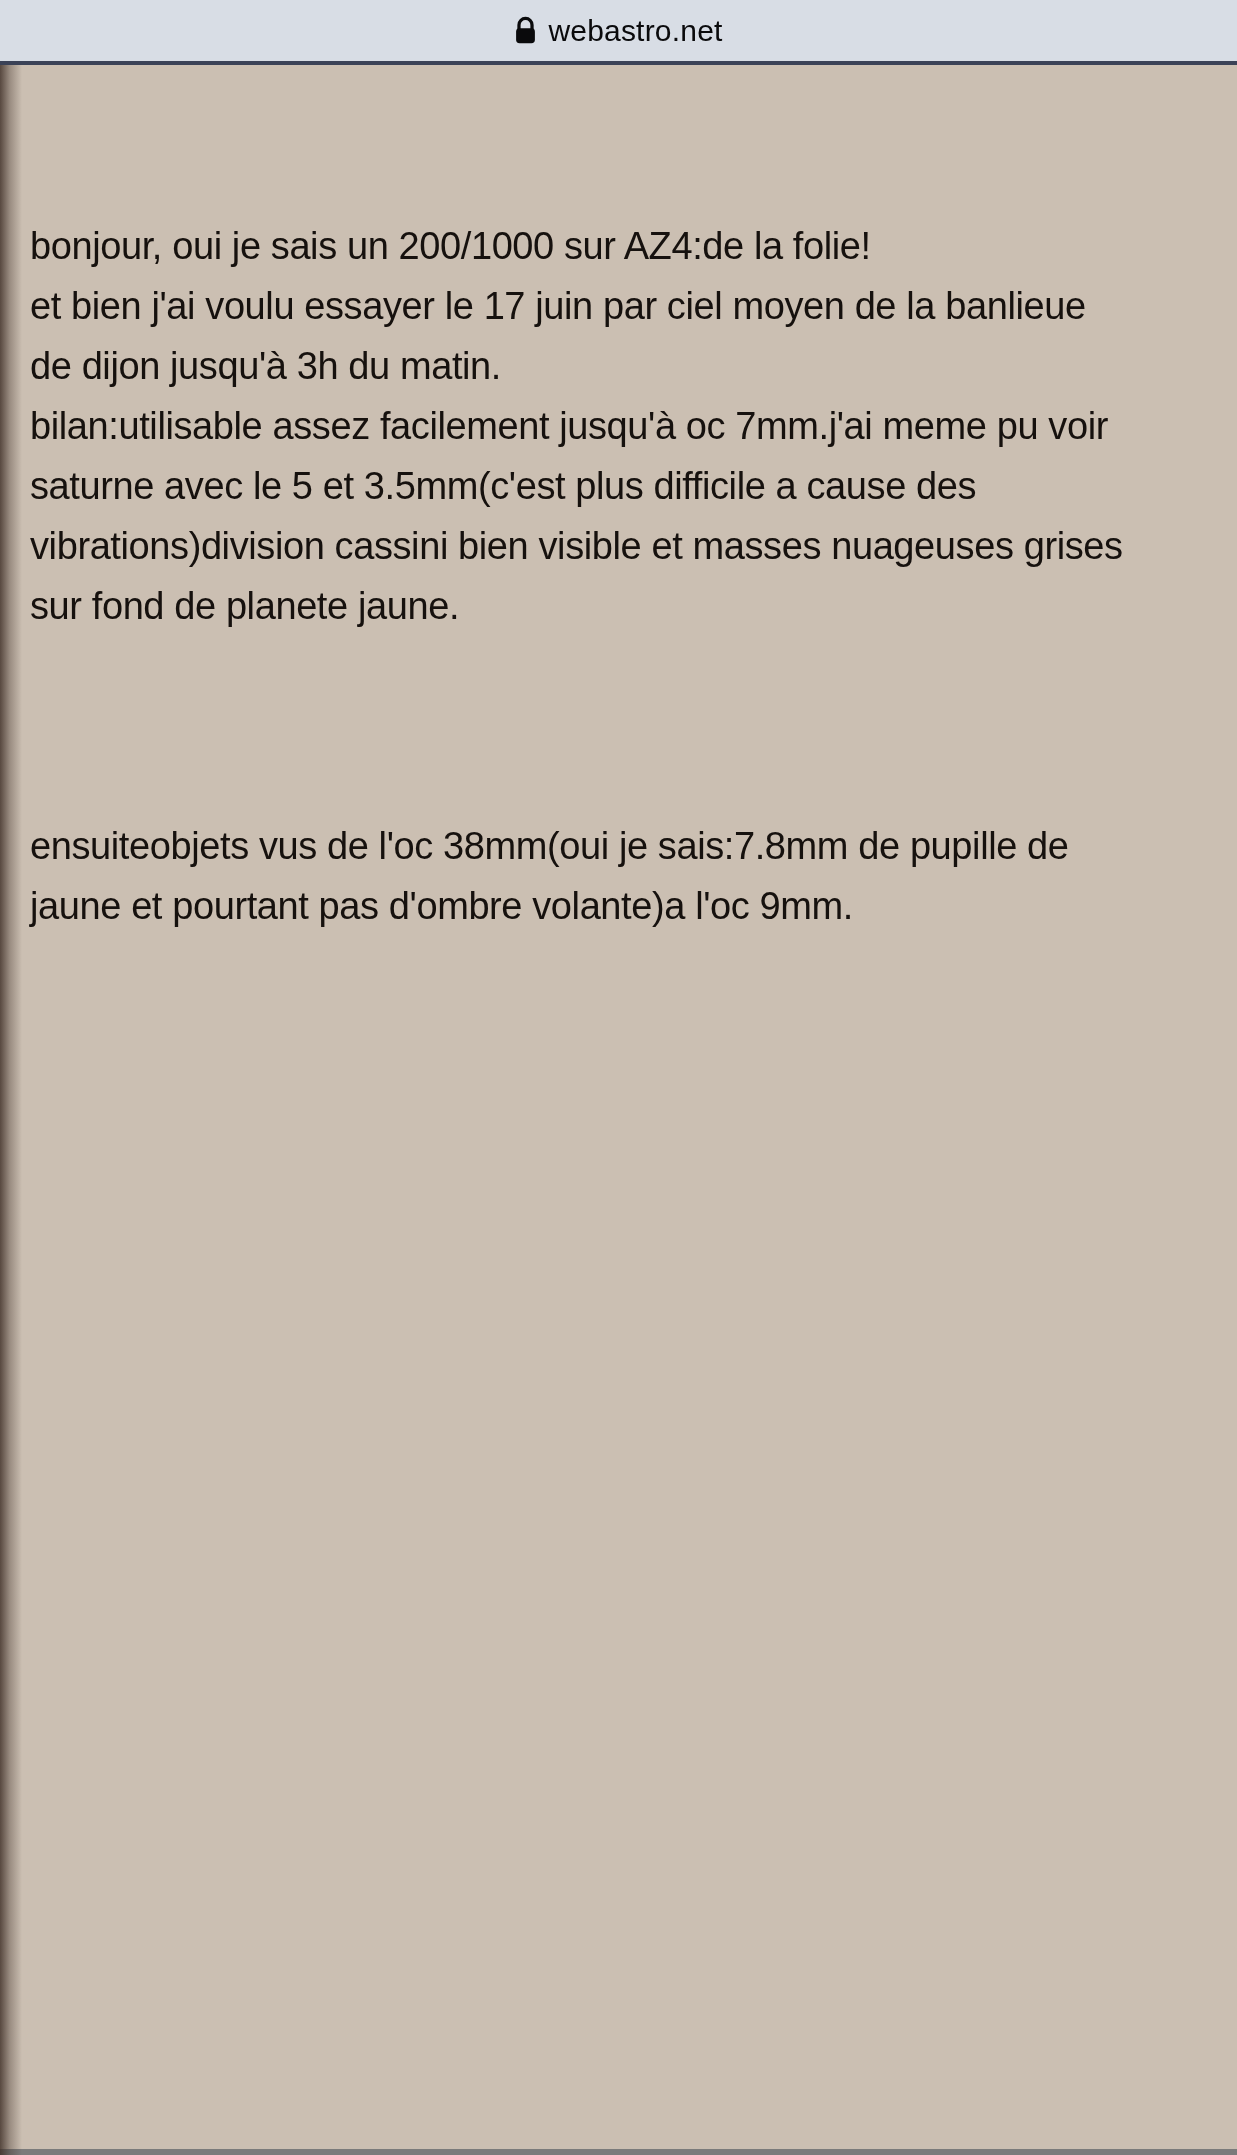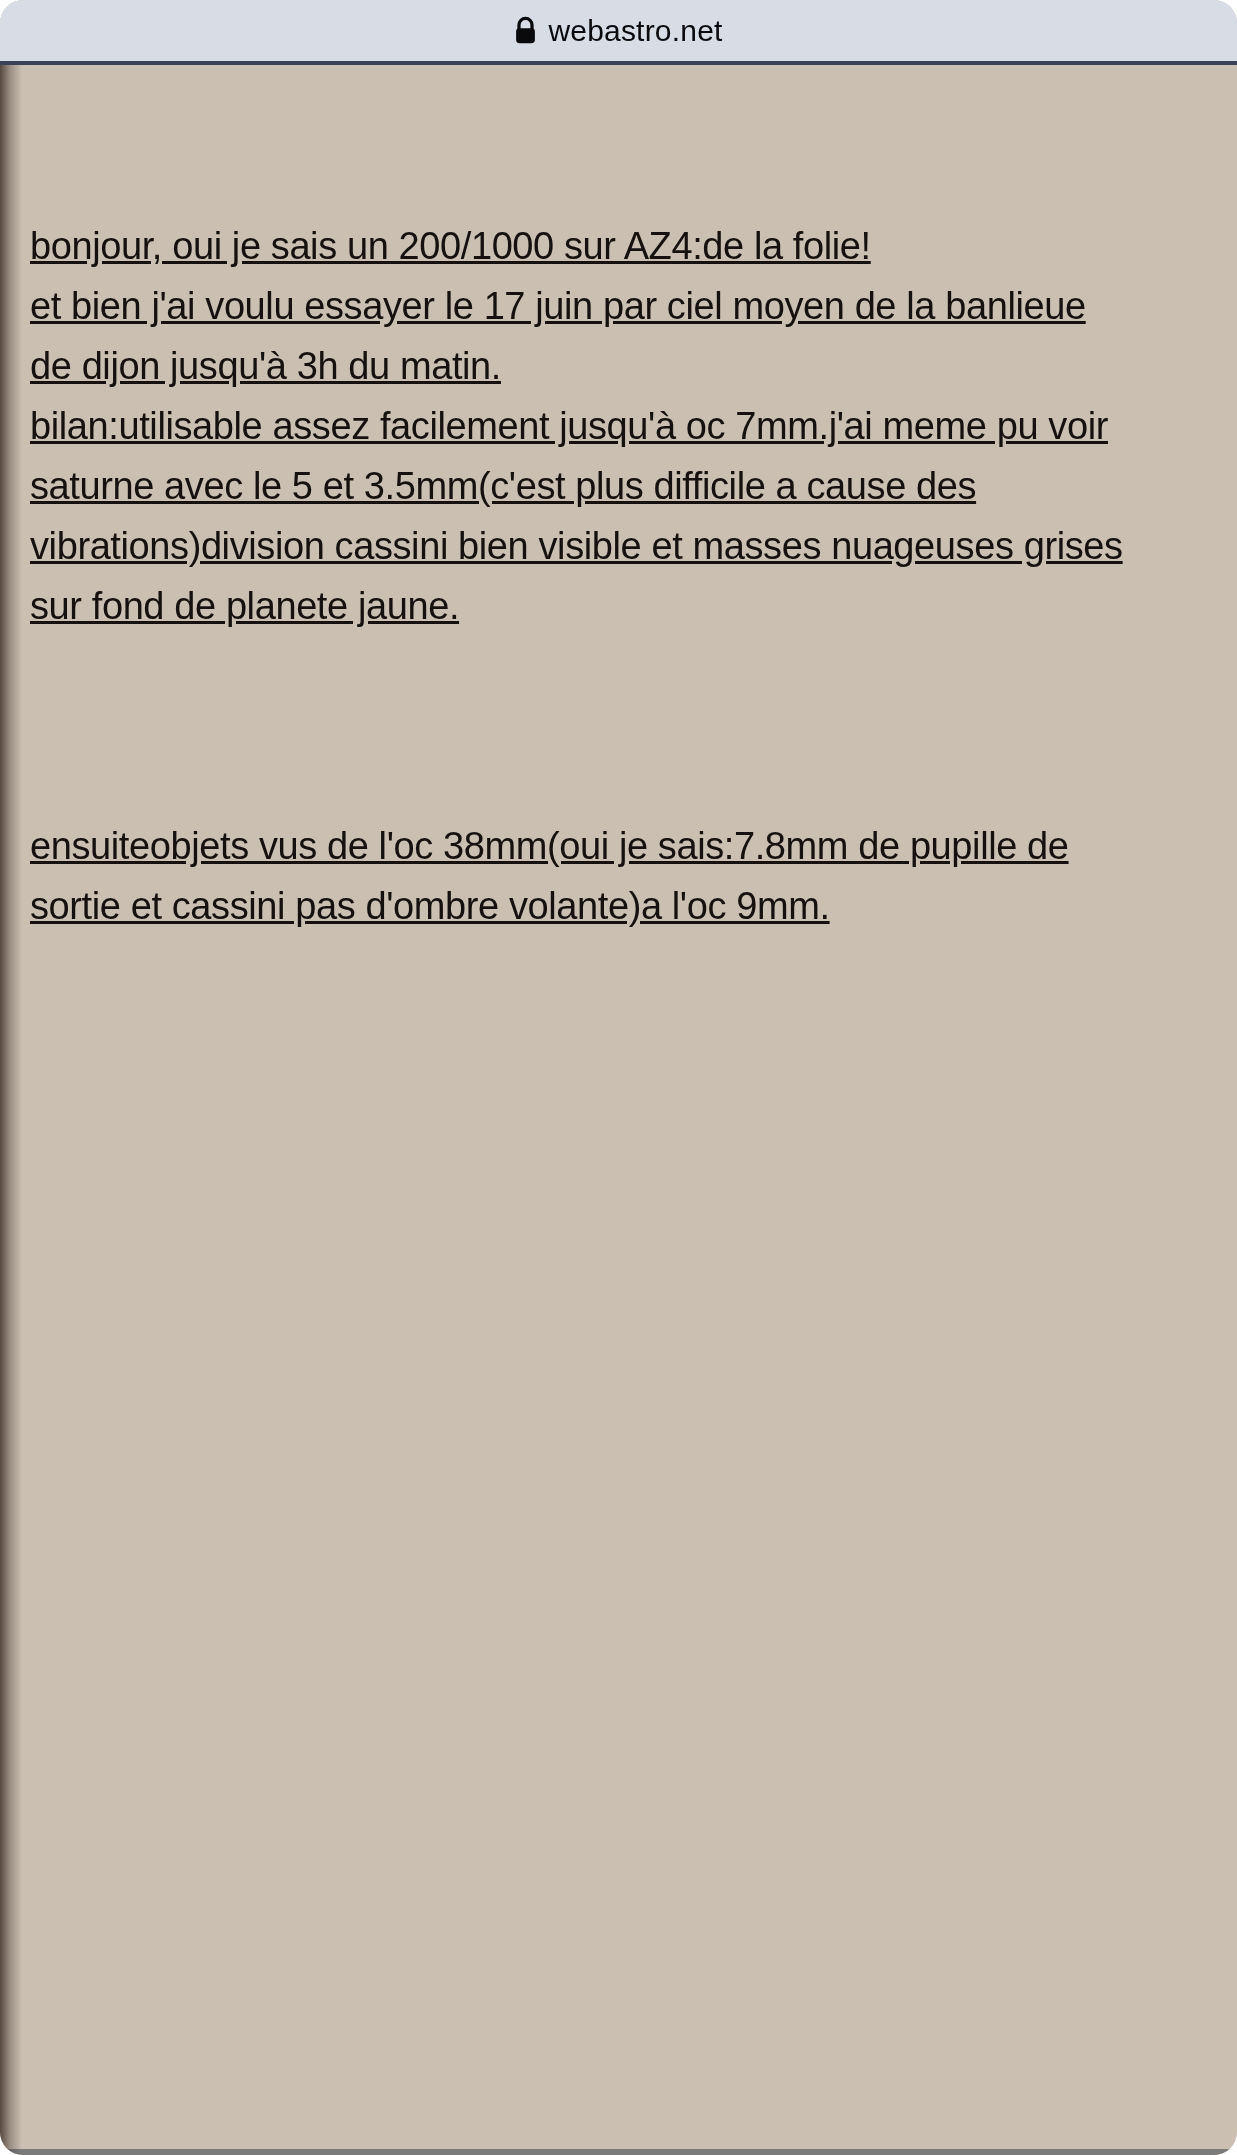--- a/index.html
+++ b/index.html
@@ -14,21 +14,20 @@
   body{
     width:1237px;height:2155px;
     font-family:"Liberation Sans", sans-serif;
     overflow:hidden;
   }
   .screen{
     position:relative;
     width:1237px;height:2155px;
     background:var(--page-bg);
     overflow:hidden;
-    border-radius:23px;
   }
   .address-bar{
     position:relative;
     height:61px;
     background:var(--address-bar-bg);
     display:flex;
     align-items:center;
     justify-content:center;
     gap:11px;
   }
@@ -49,21 +48,20 @@
   }
   .post{
     font-size:38px;
     line-height:60px;
     letter-spacing:-0.4px;
     color:var(--text);
     white-space:pre;
   }
   .para{
     margin:0 0 60px 0;
-    text-decoration:underline;
   }
   .para:last-child{margin-bottom:0;}
   .left-shade{
     position:absolute;
     left:0;top:65px;bottom:0;
     width:22px;
     background:linear-gradient(to right, rgba(62,46,38,0.82), rgba(62,46,38,0.35) 45%, rgba(62,46,38,0));
     pointer-events:none;
     z-index:5;
   }
@@ -95,21 +93,21 @@
   <main class="page">
     <article class="post">
       <p class="para">bonjour, oui je sais un 200/1000 sur AZ4:de la folie!
 et bien j'ai voulu essayer le 17 juin par ciel moyen de la banlieue
 de dijon jusqu'à 3h du matin.
 bilan:utilisable assez facilement jusqu'à oc 7mm.j'ai meme pu voir
 saturne avec le 5 et 3.5mm(c'est plus difficile a cause des
 vibrations)division cassini bien visible et masses nuageuses grises
 sur fond de planete jaune.</p>
       <p class="para">ensuiteobjets vus de l'oc 38mm(oui je sais:7.8mm de pupille de
-sortie et cassini pas d'ombre volante)a l'oc 9mm.</p>
+jaune et pourtant pas d'ombre volante)a l'oc 9mm.</p>
       
       
       
     </article>
   </main>
 
   <div class="left-shade"></div>
   <footer class="bottom-strip"></footer>
 
 </div>

